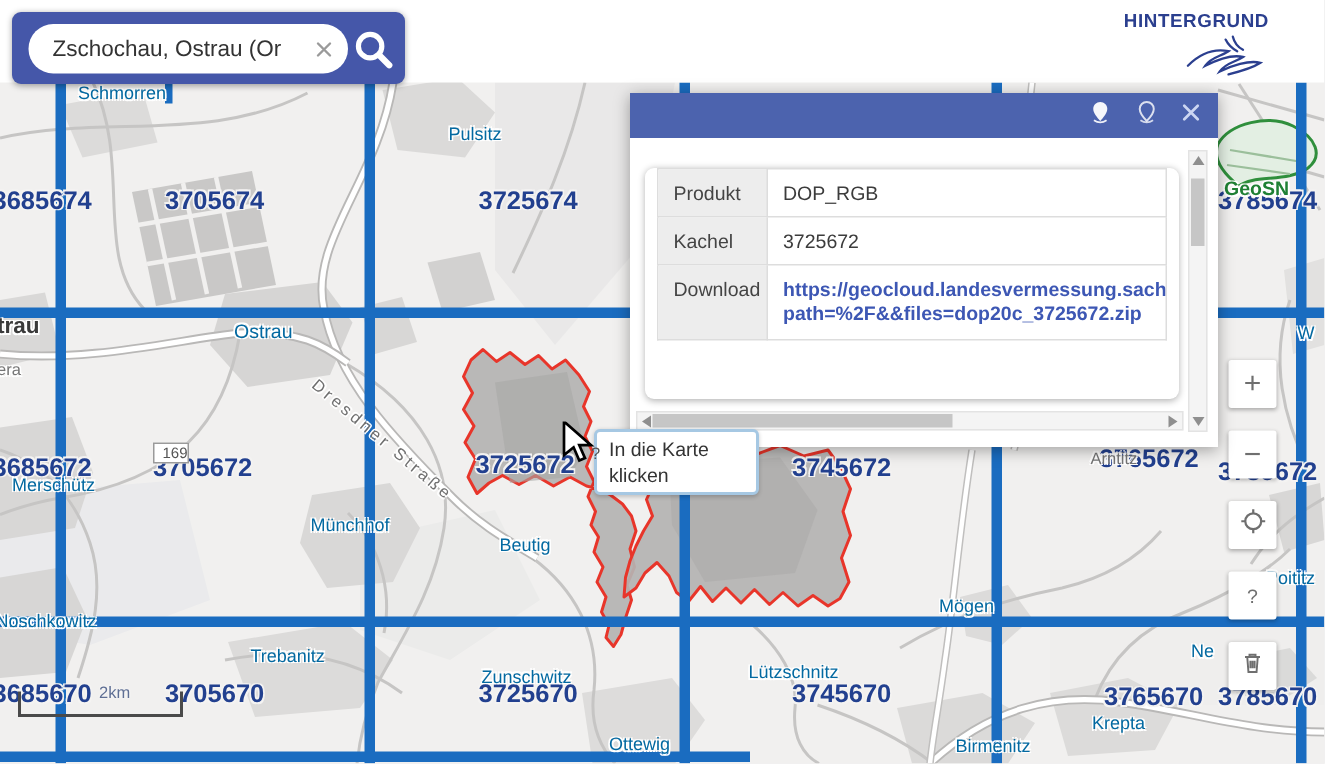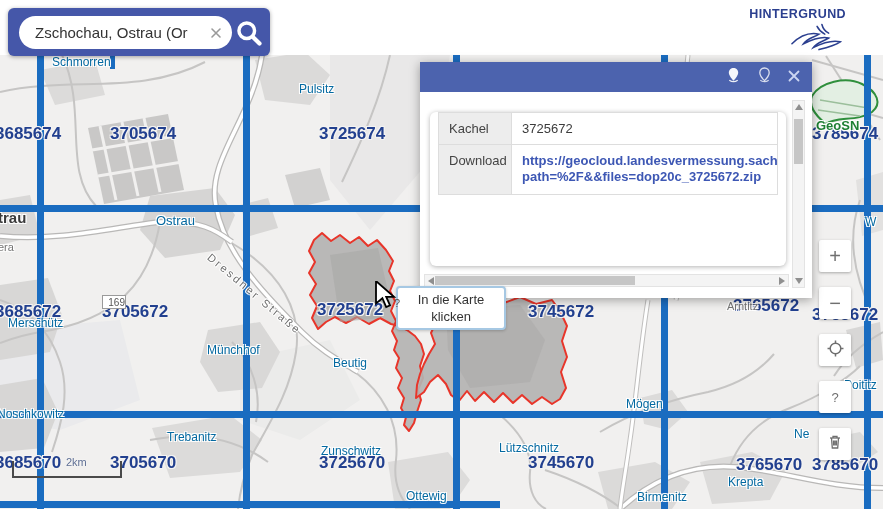--- a/index.html
+++ b/index.html
@@ -55,21 +55,21 @@
   .hsb{position:absolute;left:4px;top:212px;width:365px;height:13px;background:#f4f4f4;border:1px solid #e3e3e3;box-sizing:border-box;}
   .hsb .thumb{position:absolute;left:10px;top:1px;width:200px;height:9px;background:#c6c6c6;}
   .tri{position:absolute;width:0;height:0;}
   .tri.up{left:2px;top:3px;border-left:4px solid transparent;border-right:4px solid transparent;border-bottom:6px solid #8f8f8f;}
   .tri.down{left:2px;bottom:3px;border-left:4px solid transparent;border-right:4px solid transparent;border-top:6px solid #8f8f8f;}
   .tri.left{left:3px;top:2px;border-top:4px solid transparent;border-bottom:4px solid transparent;border-right:6px solid #8f8f8f;}
   .tri.right{right:3px;top:2px;border-top:4px solid transparent;border-bottom:4px solid transparent;border-left:6px solid #8f8f8f;}
   
   .tooltip{position:absolute;left:396px;top:286px;width:110px;height:44px;background:#fff;
     border:2px solid #a6c8e3;border-radius:4px;z-index:6;box-shadow:0 1px 3px rgba(0,0,0,.2);
-    padding:4px 8px;font-size:13px;color:#333;box-sizing:border-box;line-height:1.3;text-align:center;}
+    padding:4px 8px;font-size:13px;color:#333;box-sizing:border-box;line-height:1.3;}
   .cursor{position:absolute;left:374px;top:281px;z-index:7;}
   .cursorglyph{position:absolute;left:394px;top:297px;z-index:7;font-size:11px;color:#555;}
   
   .ctrl{position:absolute;left:819px;width:32px;height:32px;background:#fff;z-index:4;border-radius:2px;
     box-shadow:0 1px 3px rgba(0,0,0,.3);display:flex;align-items:center;justify-content:center;
     color:#6f6f6f;cursor:pointer;user-select:none;}
   .ctrl.txt{font-size:20px;line-height:1;}
   .ctrl.help{font-size:13px;}
 </style>
 </head>
@@ -266,20 +266,24 @@
       </span>
       <span>
         <svg width="12" height="12" viewBox="0 0 12 12">
             <path d="M1.5 1.5 L10.5 10.5 M10.5 1.5 L1.5 10.5" stroke="#ccd6f2" stroke-width="1.8" stroke-linecap="round"></path>
           </svg>
       </span>
     </div>
     <div class="popup-card">
       <table class="attr">
         <tbody>
+            <tr>
+          <td class="k">Produkt</td>
+          <td class="v">DOP_RGB</td>
+        </tr>
         <tr>
           <td class="k">Kachel</td>
           <td class="v">3725672</td>
         </tr>
         <tr>
           <td class="k">Download</td>
           <td class="v">
             <span class="lnk">
               <span>https://geocloud.landesvermessung.sachsen.d</span>
               <span>path=%2F&amp;&amp;files=dop20c_3725672.zip</span>

